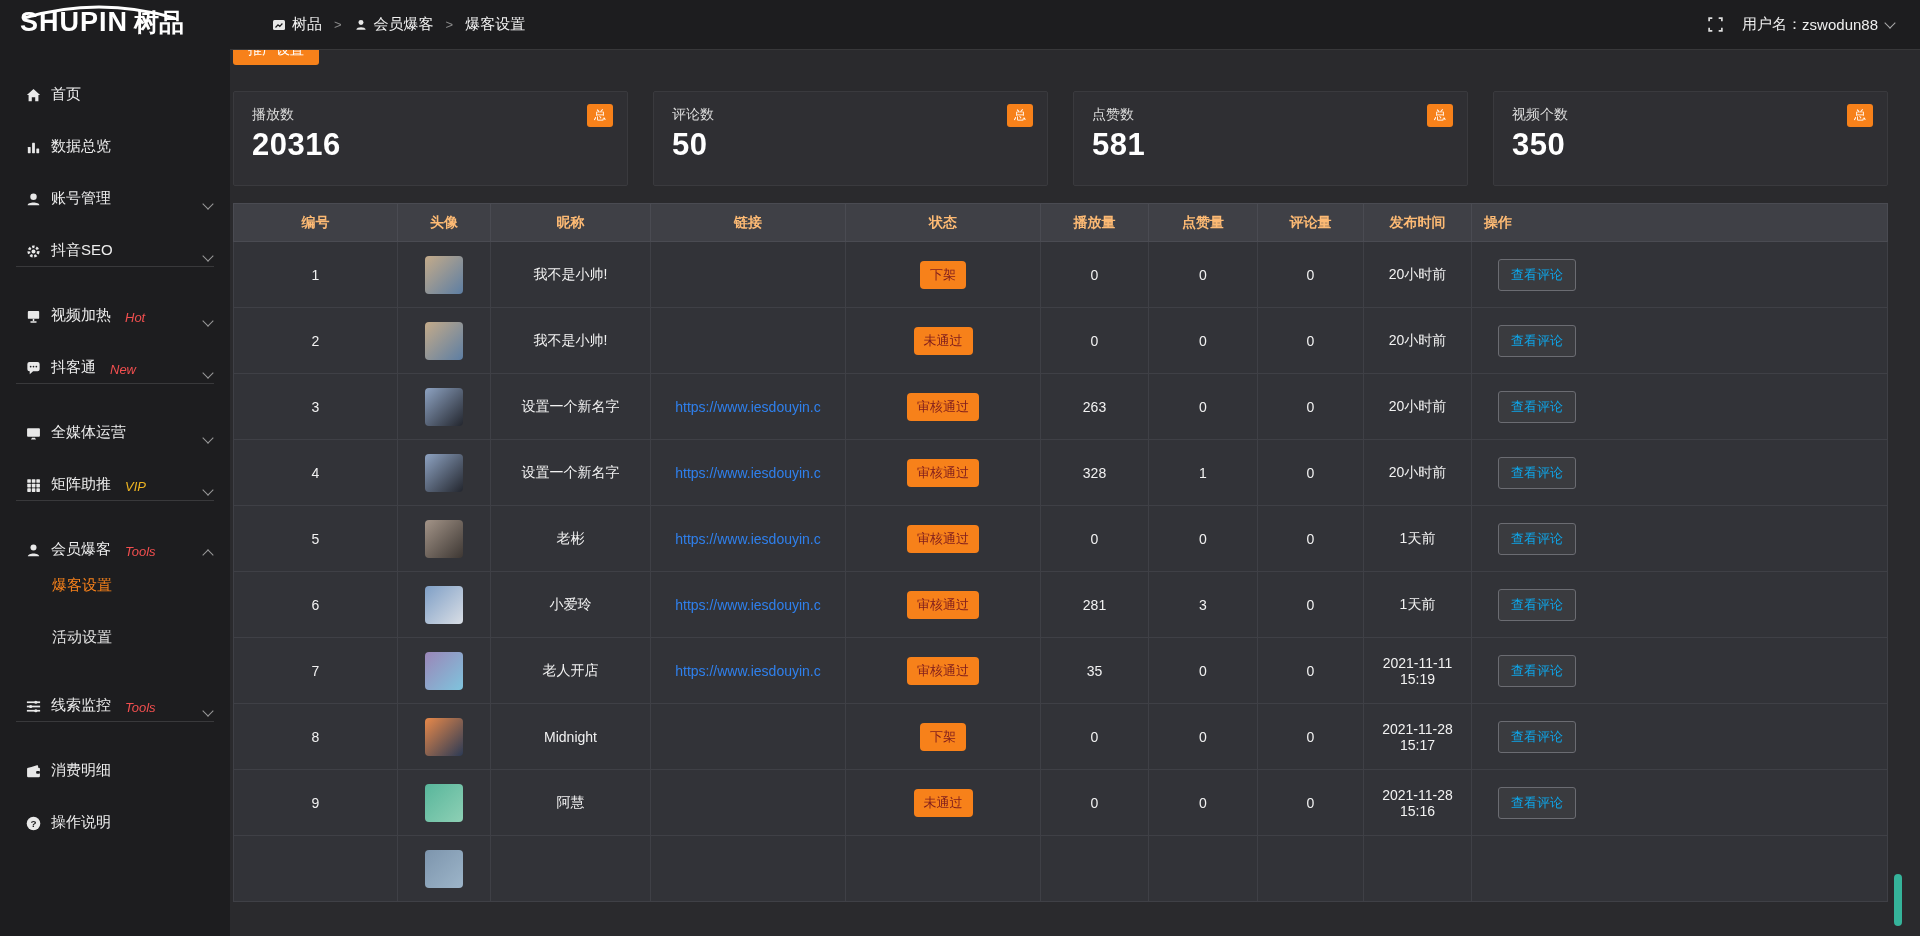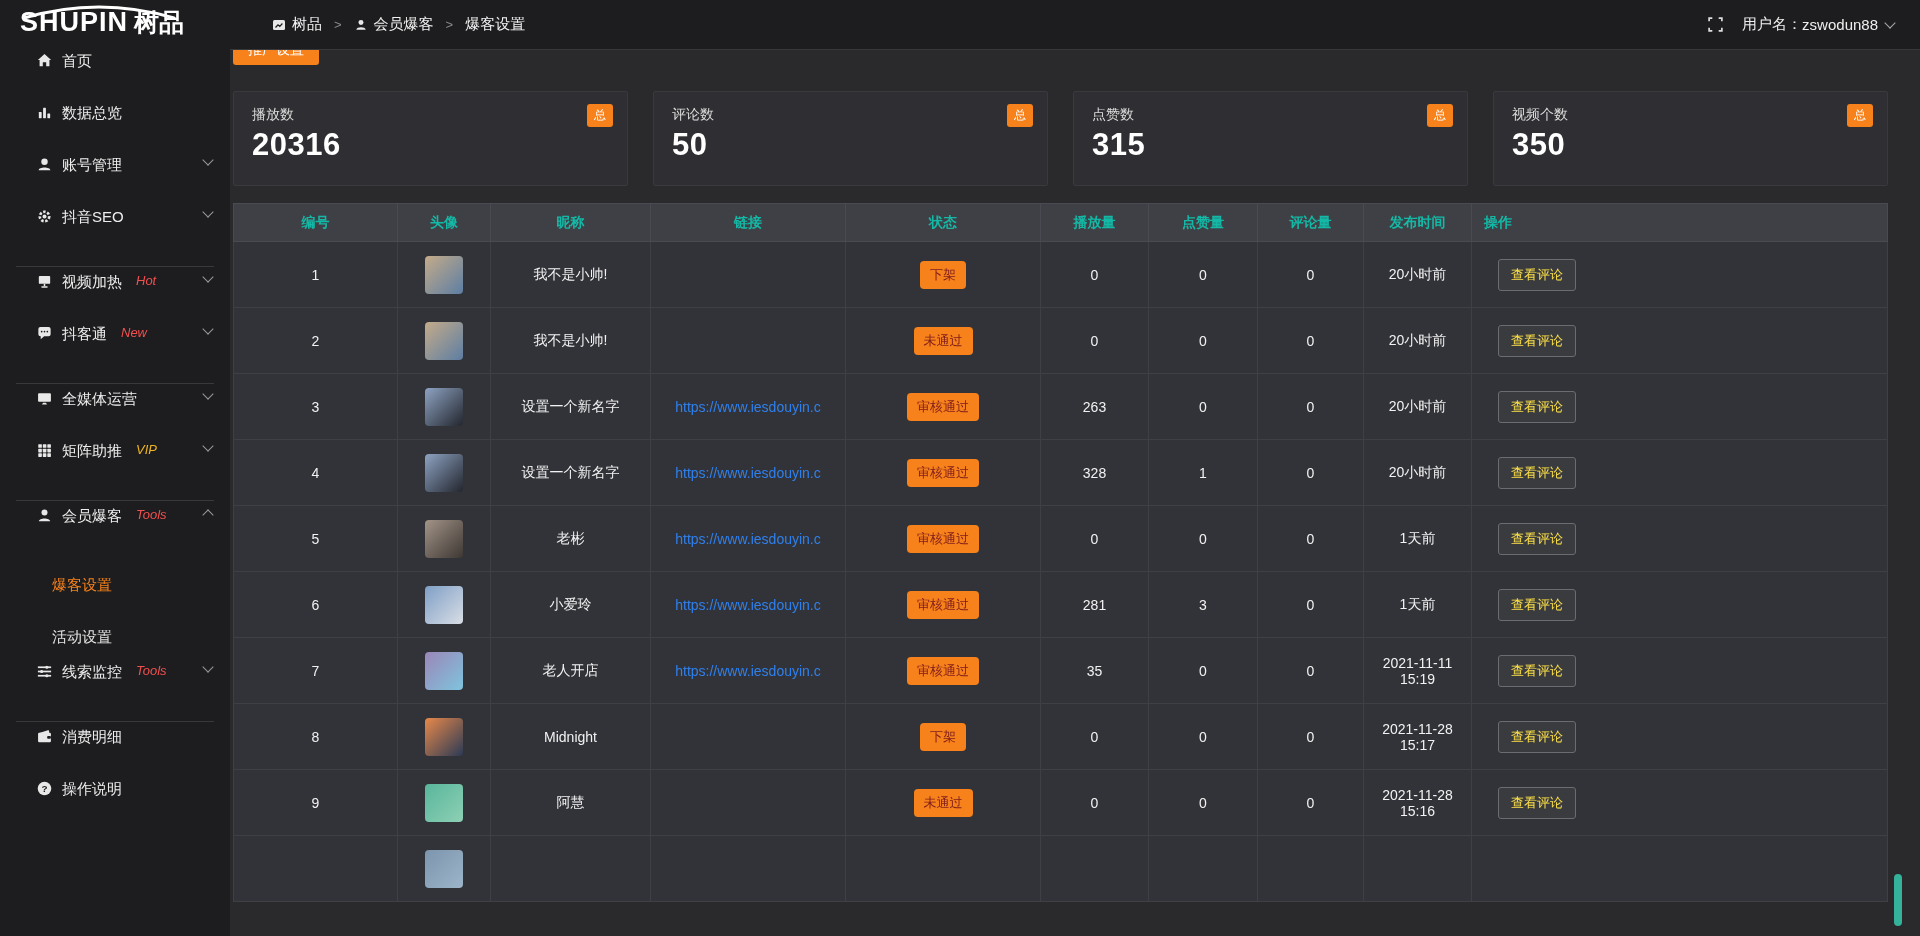--- a/index.html
+++ b/index.html
@@ -19,50 +19,50 @@
   .crumb { display:flex; align-items:center; color:#f2f2f2; font-size:15px; cursor:pointer; }
   .crumb .icon { margin-right:6px; display:flex; }
   .crumb-sep { color:#8a8a8a; font-size:13px; margin:0 12px; }
   .top-actions { display:flex; align-items:center; gap:18px; }
   .fullscreen { display:flex; cursor:pointer; }
   .user-line { font-size:15px; color:#eee; display:flex; align-items:center; cursor:pointer; }
   .chev { width:8px; height:8px; border-right:1.5px solid #aaa; border-bottom:1.5px solid #aaa; transform:rotate(45deg); display:inline-block; }
   .user-line .chev { margin-left:8px; margin-top:-4px; }
   
   .sidebar { position:fixed; top:50px; left:0; bottom:0; width:230px; background:#1d1d1f; padding-top:2px; }
-  .nav-item { height:52px; display:flex; align-items:flex-start; padding-left:36px; position:relative; cursor:pointer; }
+  .nav-item { height:52px; display:flex; align-items:flex-end; padding-left:25px; position:relative; cursor:pointer; }
   .nav-item .icon { width:17px; display:flex; margin-right:9px; }
   .nav-label { font-size:15px; color:#ededed; }
   .nav-badge { font-size:13px; font-weight:normal; font-style:italic; margin-left:14px; }
   .nav-item .chev { position:absolute; right:18px; color:#999; border-color:#999; }
   .nav-item .chev.up { transform:rotate(-135deg); margin-top:4px; }
   .nav-divider { height:1px; background:#39393b; margin:6px 16px; }
   .sub-item { height:52px; display:flex; align-items:center; padding-left:52px; font-size:15px; color:#e3e3e3; cursor:pointer; }
   .sub-item.active { color:#f7811a; }
   .icon svg { display:block; }
   
   .content { margin-left:230px; padding:35px 32px 0 3px; }
   .promo-btn { background:#f7811a; color:#fff; border:none; border-radius:3px; font-size:14px; padding:6px 15px; cursor:pointer; font-family:inherit; }
   .cards { display:flex; gap:25px; margin-top:26px; }
   .card { flex:1; height:95px; background:#2f2f33; border:1px solid #3a3a3e; border-radius:2px; padding:14px 18px; position:relative; }
   .card-label { font-size:14px; color:#dcdcdc; }
   .card-value { font-size:31px; font-weight:bold; color:#fff; margin-top:3px; letter-spacing:.5px; }
   .card-badge { position:absolute; top:12px; right:14px; background:#f7811a; color:#fff; font-size:12px; padding:3px 7px; border-radius:3px; }
   
   table { width:100%; border-collapse:collapse; margin-top:17px; table-layout:fixed; }
-  th { background:#3f4046; border:1px solid #4a4b52; height:38px; font-size:14px; font-weight:600; color:#14b8a6;margin-top:31px; }
+  th { background:#3f4046; border:1px solid #4a4b52; height:38px; font-size:14px; font-weight:600; color:#fdba74;margin-top:31px; }
   td { background:#323338; border:1px solid #3f4046; height:66px; text-align:center; font-size:14px; color:#f2f2f2; }
   th.h-op, td.c-op { text-align:left; }
   th.h-op { padding-left:12px; }
   td.c-op { padding-left:26px; }
   .avatar { width:38px; height:38px; border-radius:4px; margin:0 auto; }
   .link { color:#2f80ed; text-decoration:none; font-size:14px; white-space:nowrap; cursor:pointer; }
   .sbadge { display:inline-block; background:#f7811a; color:#7f1d1d; font-size:13px; padding:5px 10px; border-radius:4px; }
   .sbadge:empty { display:none; }
-  .op-btn { background:rgba(255,255,255,.04); border:1px solid #6b6c72; color:#fde047; font-size:13px; padding:6px 12px; border-radius:3px; cursor:pointer; font-family:inherit; }
+  .op-btn { background:rgba(255,255,255,.04); border:1px solid #6b6c72; color:#0ea5e9; font-size:13px; padding:6px 12px; border-radius:3px; cursor:pointer; font-family:inherit; }
   .scroll-thumb { position:fixed; right:18px; bottom:10px; width:8px; height:52px; background:#35b39a; border-radius:4px; }
 </style>
 </head>
 <body>
 
 <div class="topbar">
   <div class="logo-wrap">
     <svg class="logo-arc" width="162" height="16" viewBox="0 0 162 16">
       <path d="M6 14 Q81 -8 156 14" fill="none" stroke="#fff" stroke-width="3" stroke-linecap="round"></path>
     </svg>
@@ -280,21 +280,21 @@
     <div class="card-value">20316</div>
     <span class="card-badge">总</span>
   </div>
       <div class="card">
     <div class="card-label">评论数</div>
     <div class="card-value">50</div>
     <span class="card-badge">总</span>
   </div>
       <div class="card">
     <div class="card-label">点赞数</div>
-    <div class="card-value">315</div>
+    <div class="card-value">581</div>
     <span class="card-badge">总</span>
   </div>
       <div class="card">
     <div class="card-label">视频个数</div>
     <div class="card-value">350</div>
     <span class="card-badge">总</span>
   </div>
     </div>
 
   <table>

